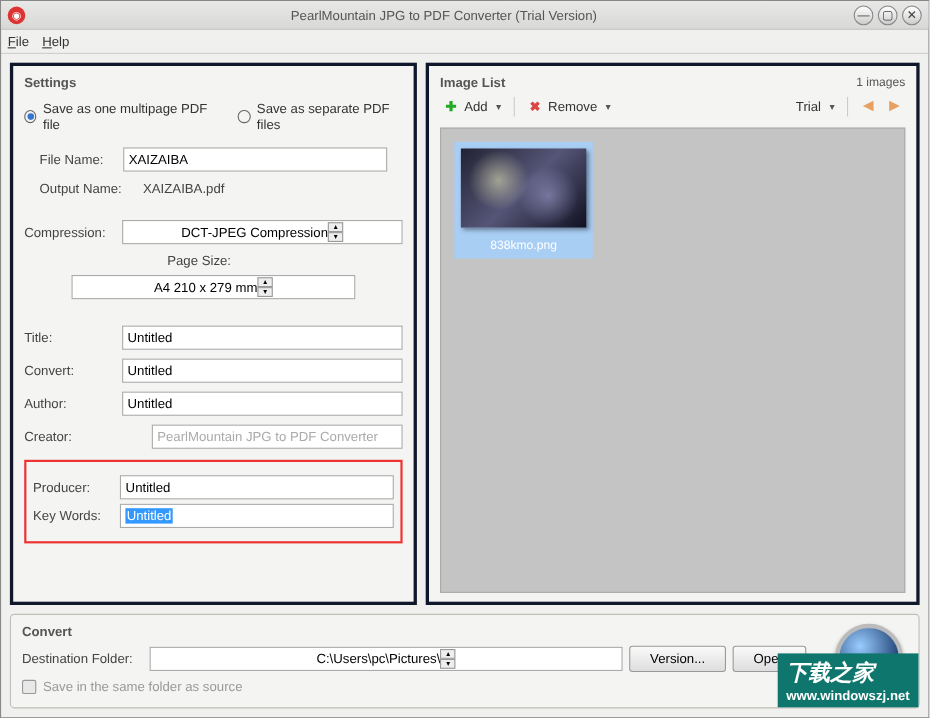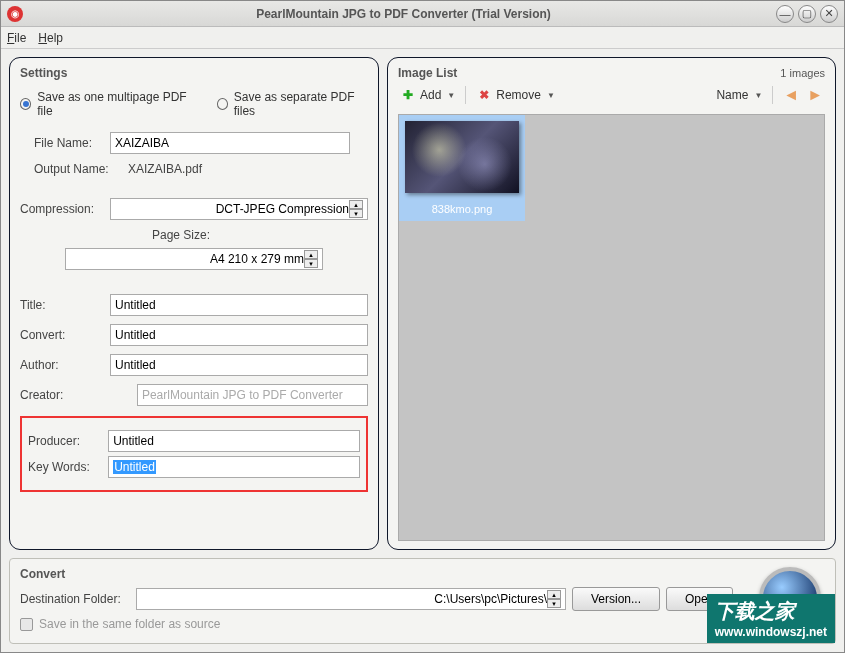--- a/index.html
+++ b/index.html
@@ -1,46 +1,46 @@
 <!DOCTYPE html>
 <html><head>
 <meta charset="utf-8">
 <style>
 * { box-sizing: border-box; margin: 0; padding: 0; font-family: "Segoe UI", Tahoma, sans-serif; font-size: 12px; }
 body { background: #f0f0ee; }
 .window { width: 845px; height: 653px; background: #f0f0ee; border: 1px solid #888; display: flex; flex-direction: column; }
 .titlebar { height: 26px; background: linear-gradient(#e8e8e6,#d8d8d6); display: flex; align-items: center; padding: 0 6px; border-bottom: 1px solid #bbb; }
 .titlebar-icon { width: 16px; height: 16px; background: #d33; border-radius: 50%; margin-right: 8px; display:flex;align-items:center;justify-content:center;color:#fff;font-size:10px;}
-.titlebar-title { flex: 1; text-align: center; font-weight: bold; color: #555; }
+.titlebar-title { flex: 1; text-align: center; font-weight: normal; color: #555; }
 .titlebar-btns { display: flex; gap: 4px; }
 .tbtn { width: 18px; height: 18px; border-radius: 50%; background: linear-gradient(#fff,#ccc); border: 1px solid #888; display:flex;align-items:center;justify-content:center;font-size:11px;color:#444;cursor:pointer;}
 .menubar { height: 22px; display: flex; align-items: center; padding: 0 6px; gap: 12px; border-bottom: 1px solid #ccc; }
 .menubar span { color: #333; cursor: pointer; text-align: center; }
 .menubar span u { text-decoration: underline; }
 .content { flex: 1; display: flex; gap: 8px; padding: 8px; }
-.panel { background: #f4f4f2; border: 1px solid #0f172a; border-radius: 11px; padding: 8px 10px; }
+.panel { background: #f4f4f2; border: 3px solid #0f172a; border-radius: 0; padding: 8px 10px; }
 .panel-title { font-weight: bold; color: #555; margin-bottom: 6px; }
 .settings { width: 370px; display:flex; flex-direction:column; }
 .imagelist { flex: 1; display:flex; flex-direction:column; }
 .il-head { display:flex; align-items:center; justify-content:space-between; }
 .il-count { color:#555; font-size:11px;text-align:right; }
 .toolbar { display:flex; align-items:center; gap:8px; padding: 6px 2px 10px; }
 .tool-btn { display:flex; align-items:center; gap:4px; cursor:pointer; color:#333; }
 .tool-sep { width:1px; height:18px; background:#ccc; margin:0 2px;}
 .dropdown-arrow { font-size: 8px; color:#555; margin-left:2px;}
 .icon-sq { width:16px; height:16px; display:flex; align-items:center; justify-content:center; font-weight:bold; }
-.thumb-area { flex:1; background:#c4c4c4; border:1px solid #aaa; }
+.thumb-area { flex:1; background:#c4c4c4; border:1px solid #aaa; padding:12px; }
 .thumb { width:126px; background:#a9cef4; padding:6px; text-align:center; }
 .thumb-img { width:114px; height:72px; background:linear-gradient(135deg,#223,#557,#112); box-shadow:2px 2px 4px rgba(0,0,0,0.4); margin:0 auto 10px; position:relative; overflow:hidden;}
 .thumb-img::before{content:"";position:absolute;inset:0;background:radial-gradient(circle at 30% 40%, rgba(255,255,200,0.5), transparent 30%), radial-gradient(circle at 70% 60%, rgba(200,200,255,0.4), transparent 30%);}
 .thumb-name{ color:#fff; font-size:11px;}
 .row { display:flex; align-items:center; margin:4px 0; gap:6px;}
 .label { width:84px; color:#444; }
 input[type=text], .select { height:22px; border:1px solid #aaa; background:#fff; padding:0 4px; width: 100%; }
-.select { display:flex; align-items:center; justify-content:flex-end; }
+.select { display:flex; align-items:center; justify-content:center; }
 .spin { display:flex; flex-direction:column; }
 .spin div{ width:14px;height:9px;border:1px solid #999;background:#eee;font-size:7px;line-height:7px;text-align:center;}
 .radio-row { display:flex; gap:24px; margin:4px 0 10px;}
 .radio-opt { display:flex; align-items:center; gap:6px; color:#333;}
 .radio{ width:12px;height:12px;border-radius:50%;border:1px solid #666;display:flex;align-items:center;justify-content:center;}
 .radio.sel::after{content:"";width:6px;height:6px;background:#3874d1;border-radius:50%;}
 .redbox { border:2px solid #e33; padding:8px 6px; margin-top:6px;}
 .convert { margin:0 8px 8px; padding:8px 10px; background:#f4f4f2; border:1px solid #bfbfb8; border-radius:4px; position:relative;}
 .convert .row .label{ width:110px;}
 .btn { height:24px; padding:0 18px; border:1px solid #999; background:linear-gradient(#fafafa,#ddd); border-radius:3px; cursor:pointer;}
@@ -160,21 +160,21 @@
           <span class="dropdown-arrow">▼</span>
         </div>
         <div class="tool-sep"></div>
         <div class="tool-btn">
           <span class="icon-sq" style="color:#d44;">✖</span>
           <span>Remove</span>
           <span class="dropdown-arrow">▼</span>
         </div>
         <div style="flex:1"></div>
         <div class="tool-btn">
-          <span>Name</span>
+          <span>Trial</span>
           <span class="dropdown-arrow">▼</span>
         </div>
         <div class="tool-sep"></div>
         <span class="nav-arrow" style="color:#e8a060;">◄</span>
         <span class="nav-arrow" style="color:#e8a060;">►</span>
       </div>
       <div class="thumb-area">
         <div class="thumb">
           <div class="thumb-img"></div>
           <div class="thumb-name">838kmo.png</div>

